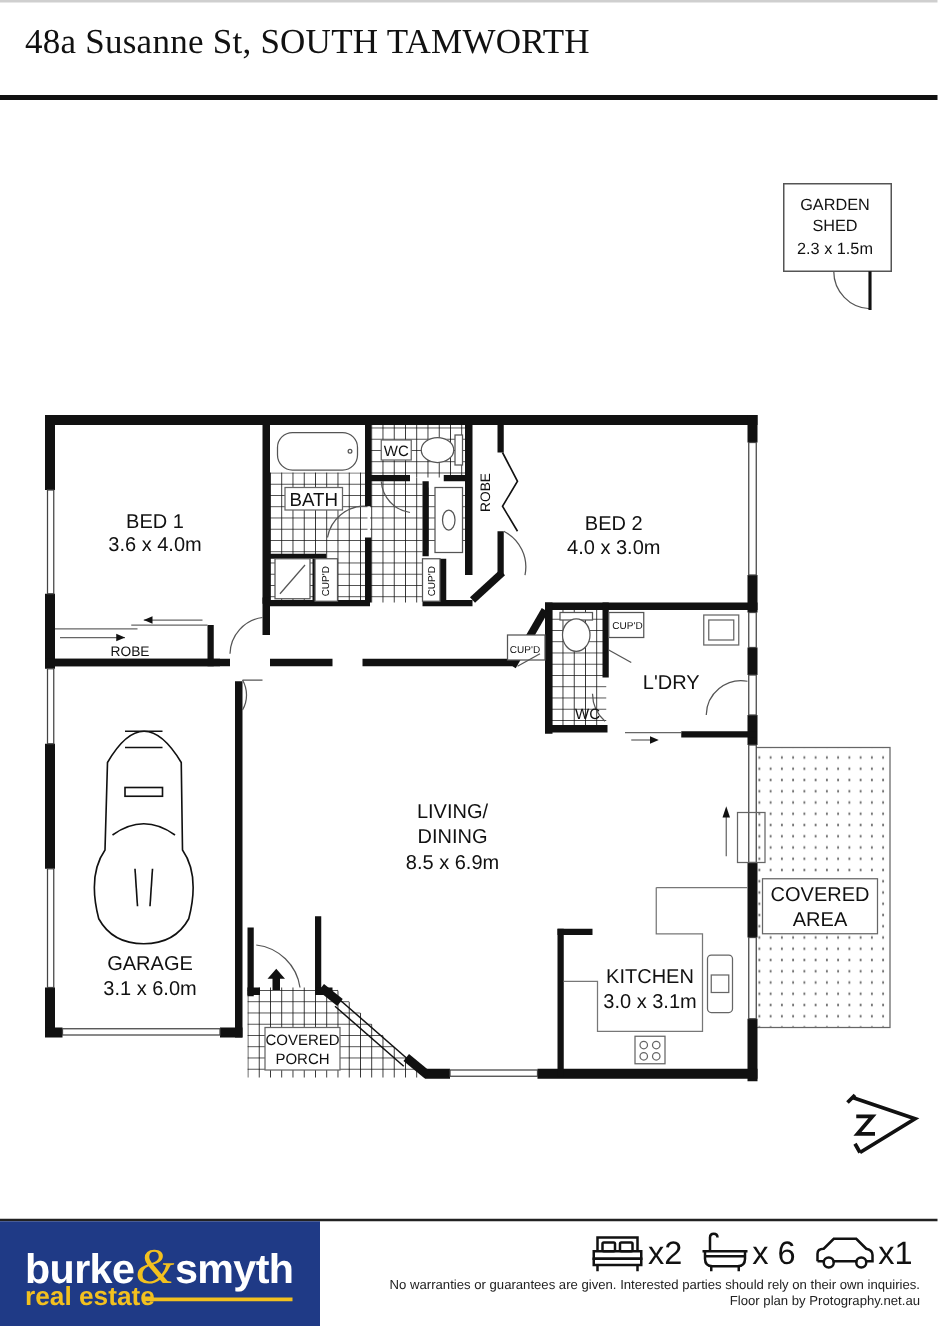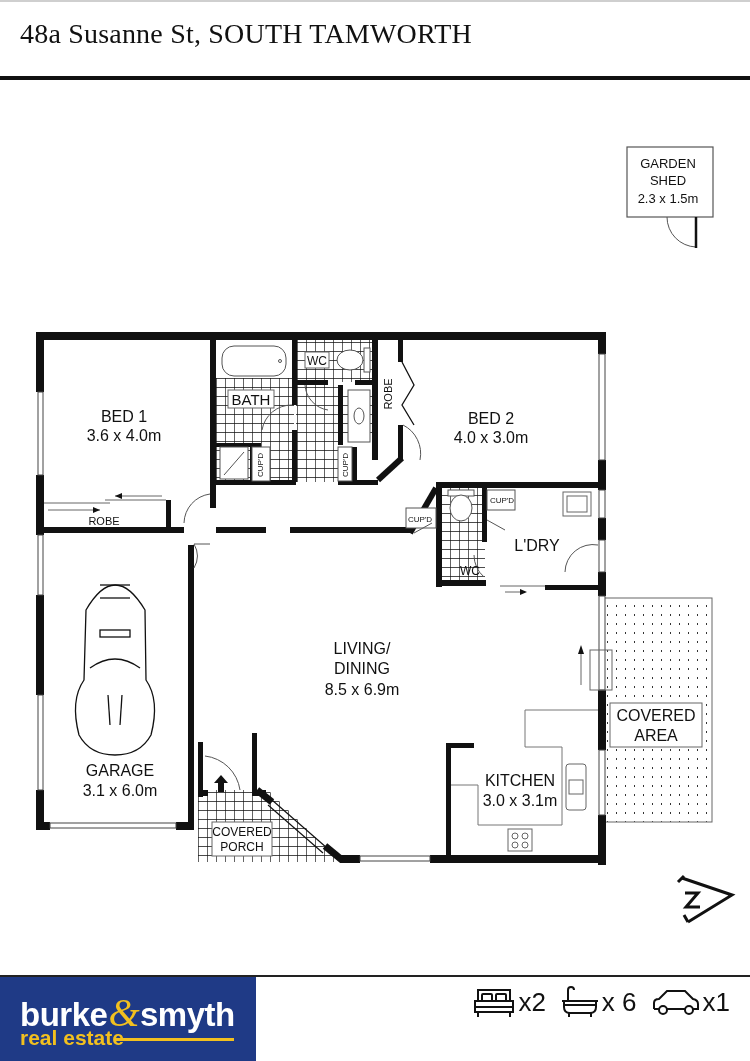--- a/index.html
+++ b/index.html
@@ -346,13 +346,15 @@
         <path d="M3 24 V18 Q3 14 8 14 L16 6 H34 L42 14 Q47 15 47 19 V24 H41 M15 24 H35 M9 24 H3"></path>
         <circle cx="12" cy="25" r="4"></circle>
         <circle cx="38" cy="25" r="4"></circle>
       </g>
     </svg>
     <span class="cnt">x1</span>
   </div>
 </div>
 
 <div class="disclaimer">
+  <div>No warranties or guarantees are given. Interested parties should rely on their own inquiries.</div>
+  <div>Floor plan by Protography.net.au</div>
 </div>
 
 </body></html>

